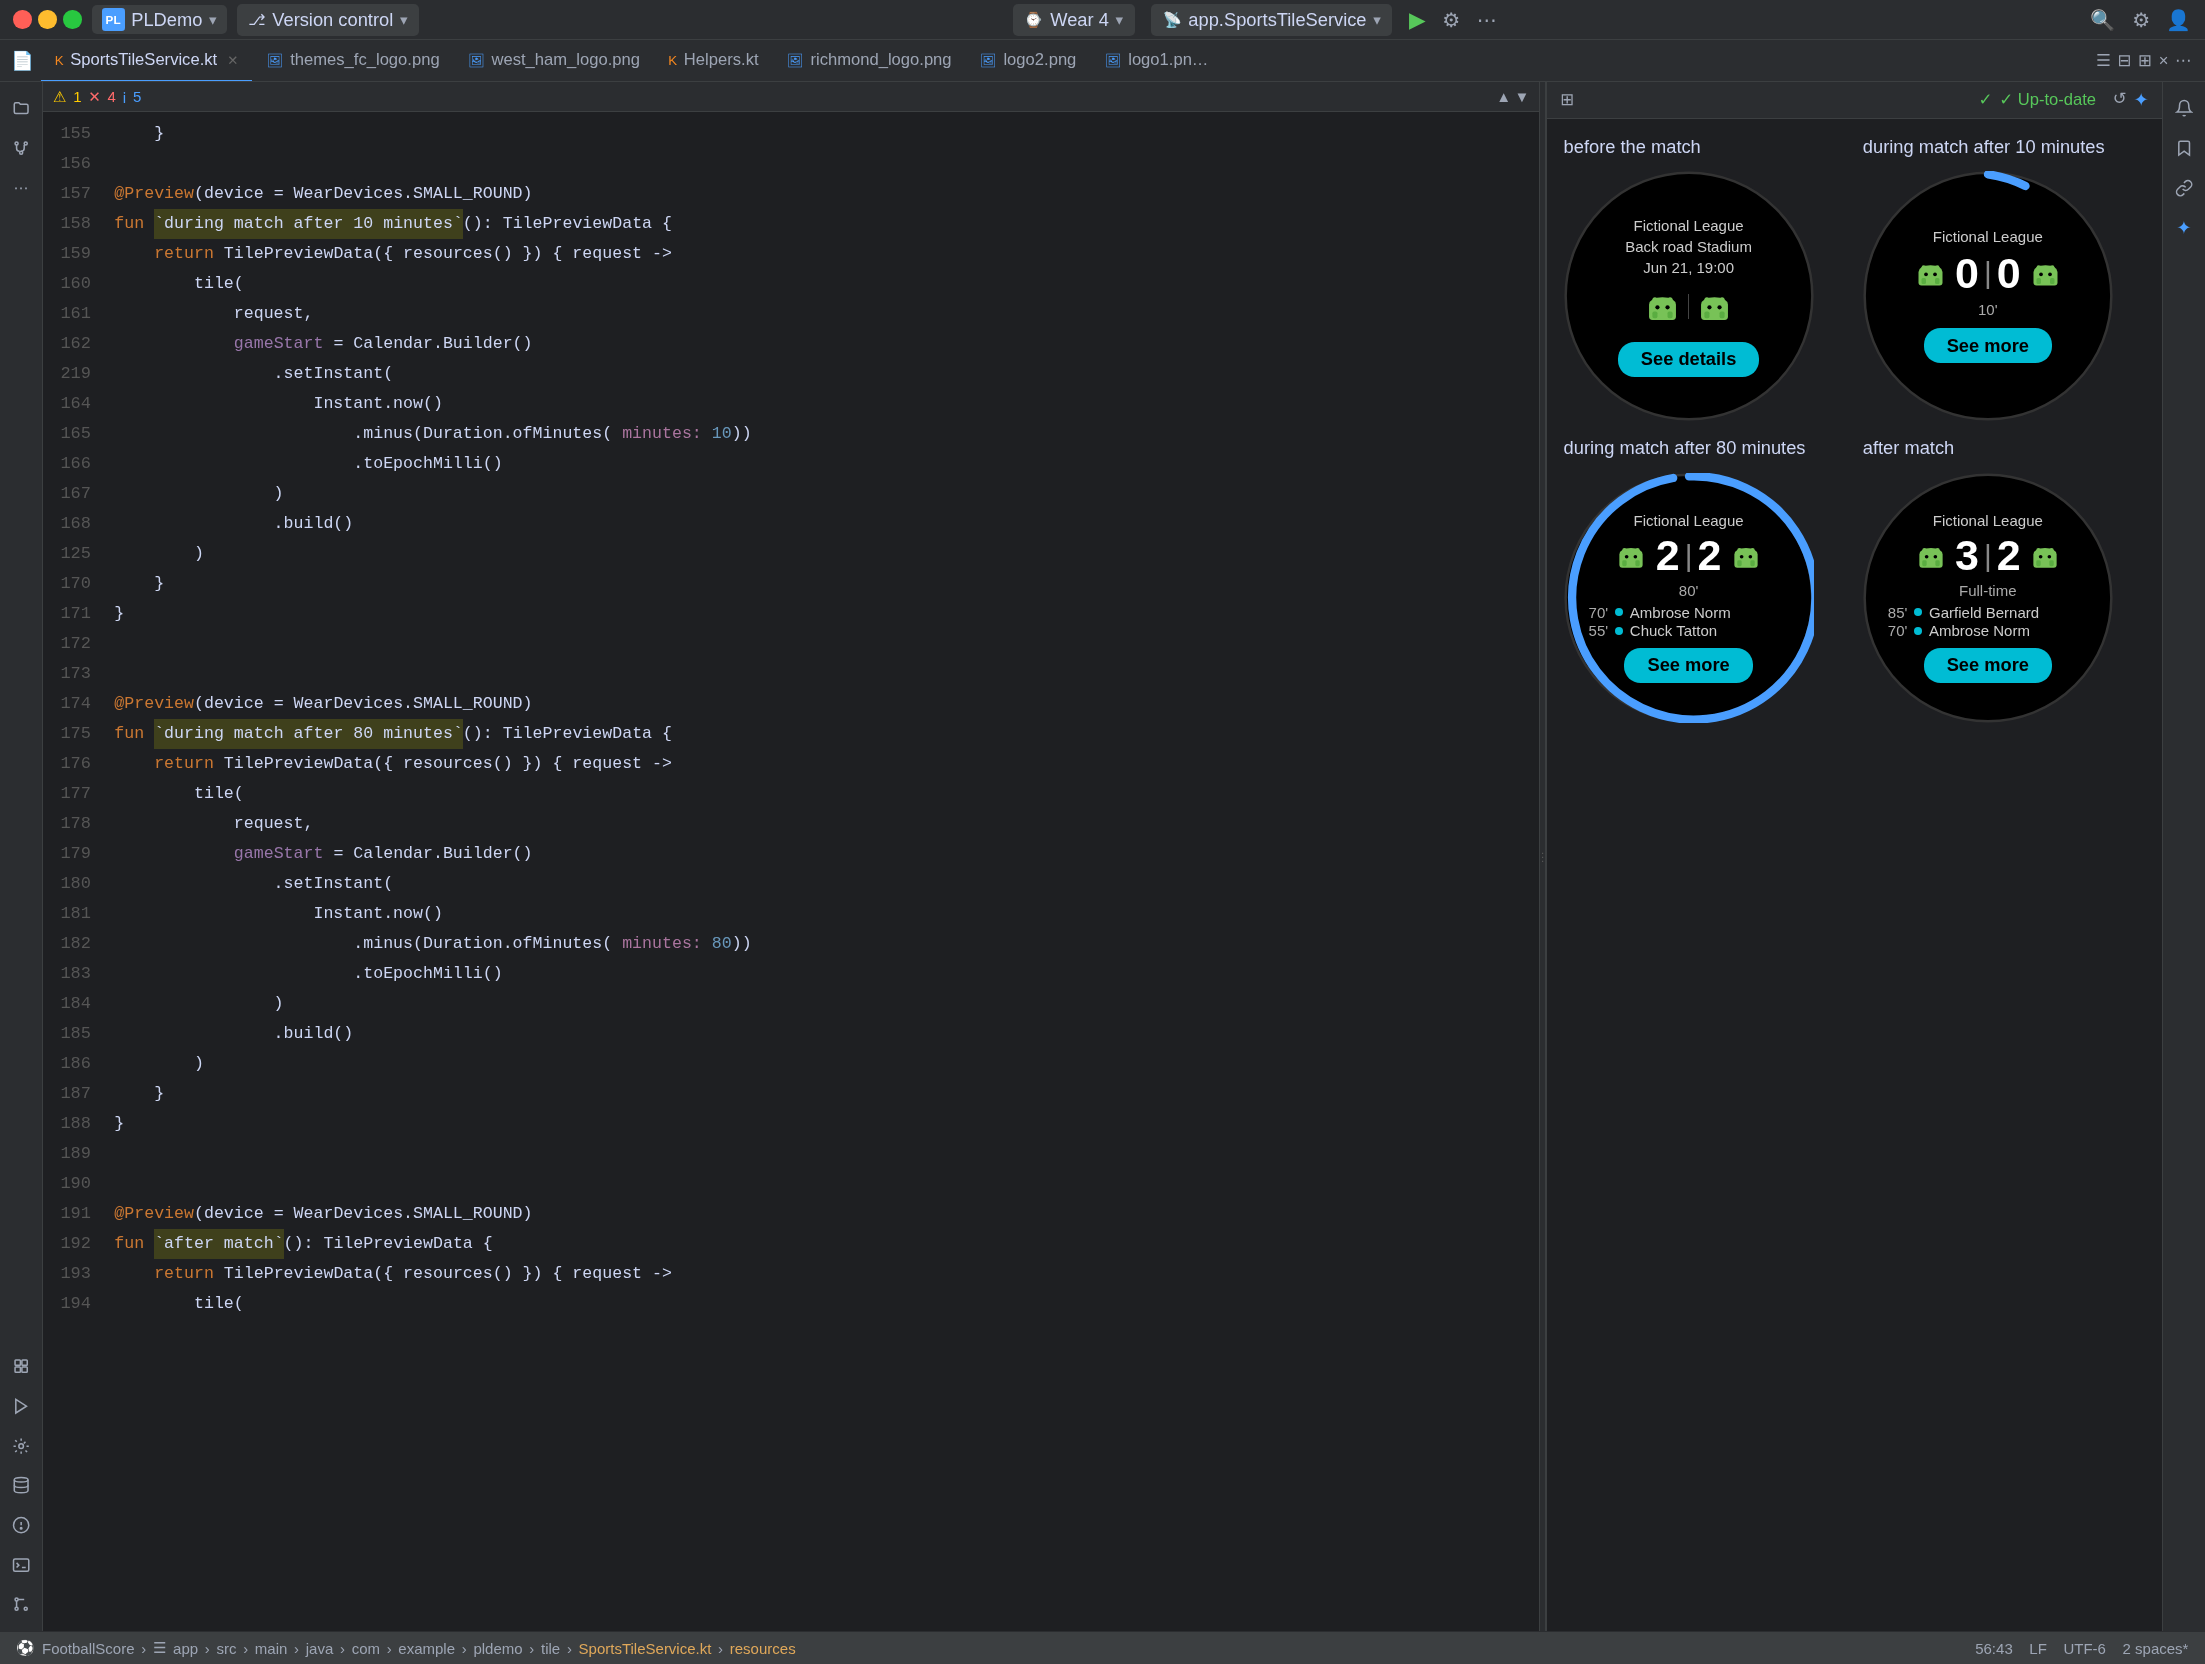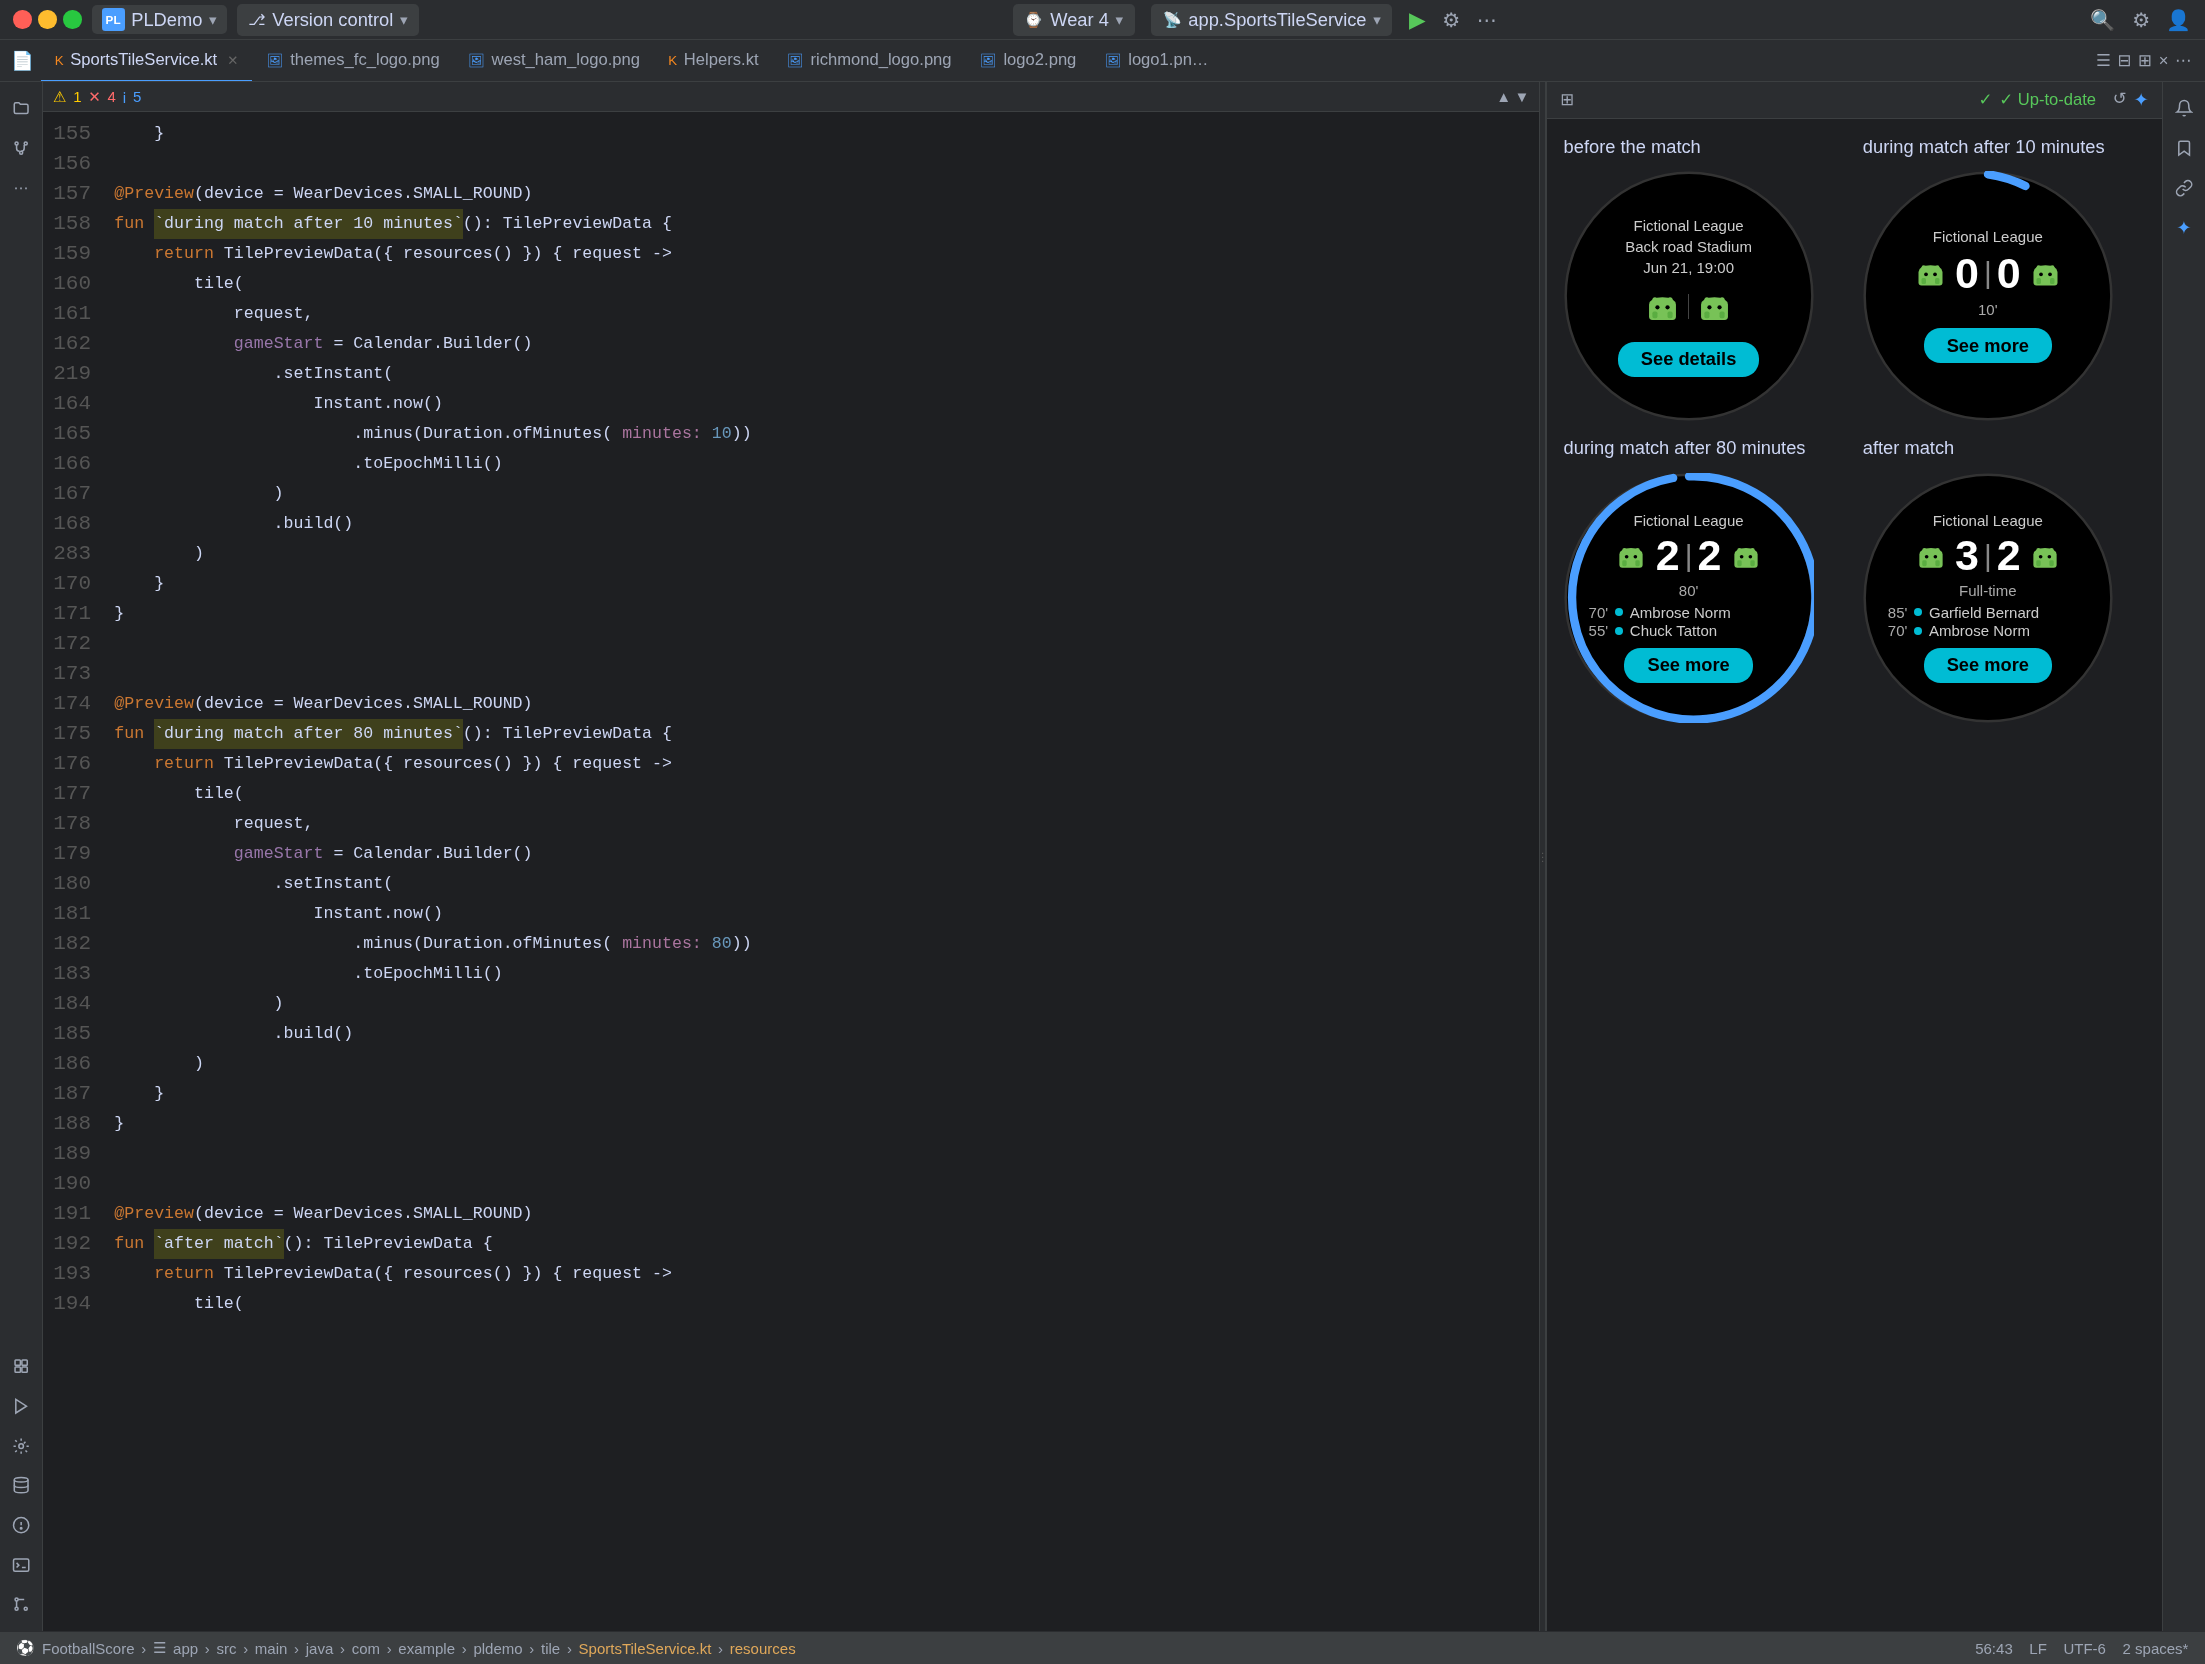--- a/index.html
+++ b/index.html
@@ -207,21 +207,21 @@
       text-align: right;
       padding: 6.7px 10px 6.7px 0;
       user-select: none;
       flex-shrink: 0;
     }
     .line-num {
       height: 30px;
       display: flex;
       align-items: center;
       justify-content: flex-end;
-      font-size: 21px;
+      font-size: 17px;
     }
     .code-lines {
       flex: 1;
       padding: 6.7px 0 6.7px 13.3px;
       overflow-x: auto;
       color: #cdd6f4;
     }
     .code-line {
       height: 30px;
       display: flex;
@@ -528,21 +528,21 @@
         <div class="line-num">159</div>
         <div class="line-num">160</div>
         <div class="line-num">161</div>
         <div class="line-num">162</div>
         <div class="line-num">219</div>
         <div class="line-num">164</div>
         <div class="line-num">165</div>
         <div class="line-num">166</div>
         <div class="line-num">167</div>
         <div class="line-num">168</div>
-        <div class="line-num">283</div>
+        <div class="line-num">125</div>
         <div class="line-num">170</div>
         <div class="line-num">171</div>
         <div class="line-num">172</div>
         <div class="line-num">173</div>
         <div class="line-num">174</div>
         <div class="line-num">175</div>
         <div class="line-num">176</div>
         <div class="line-num">177</div>
         <div class="line-num">178</div>
         <div class="line-num">179</div>

